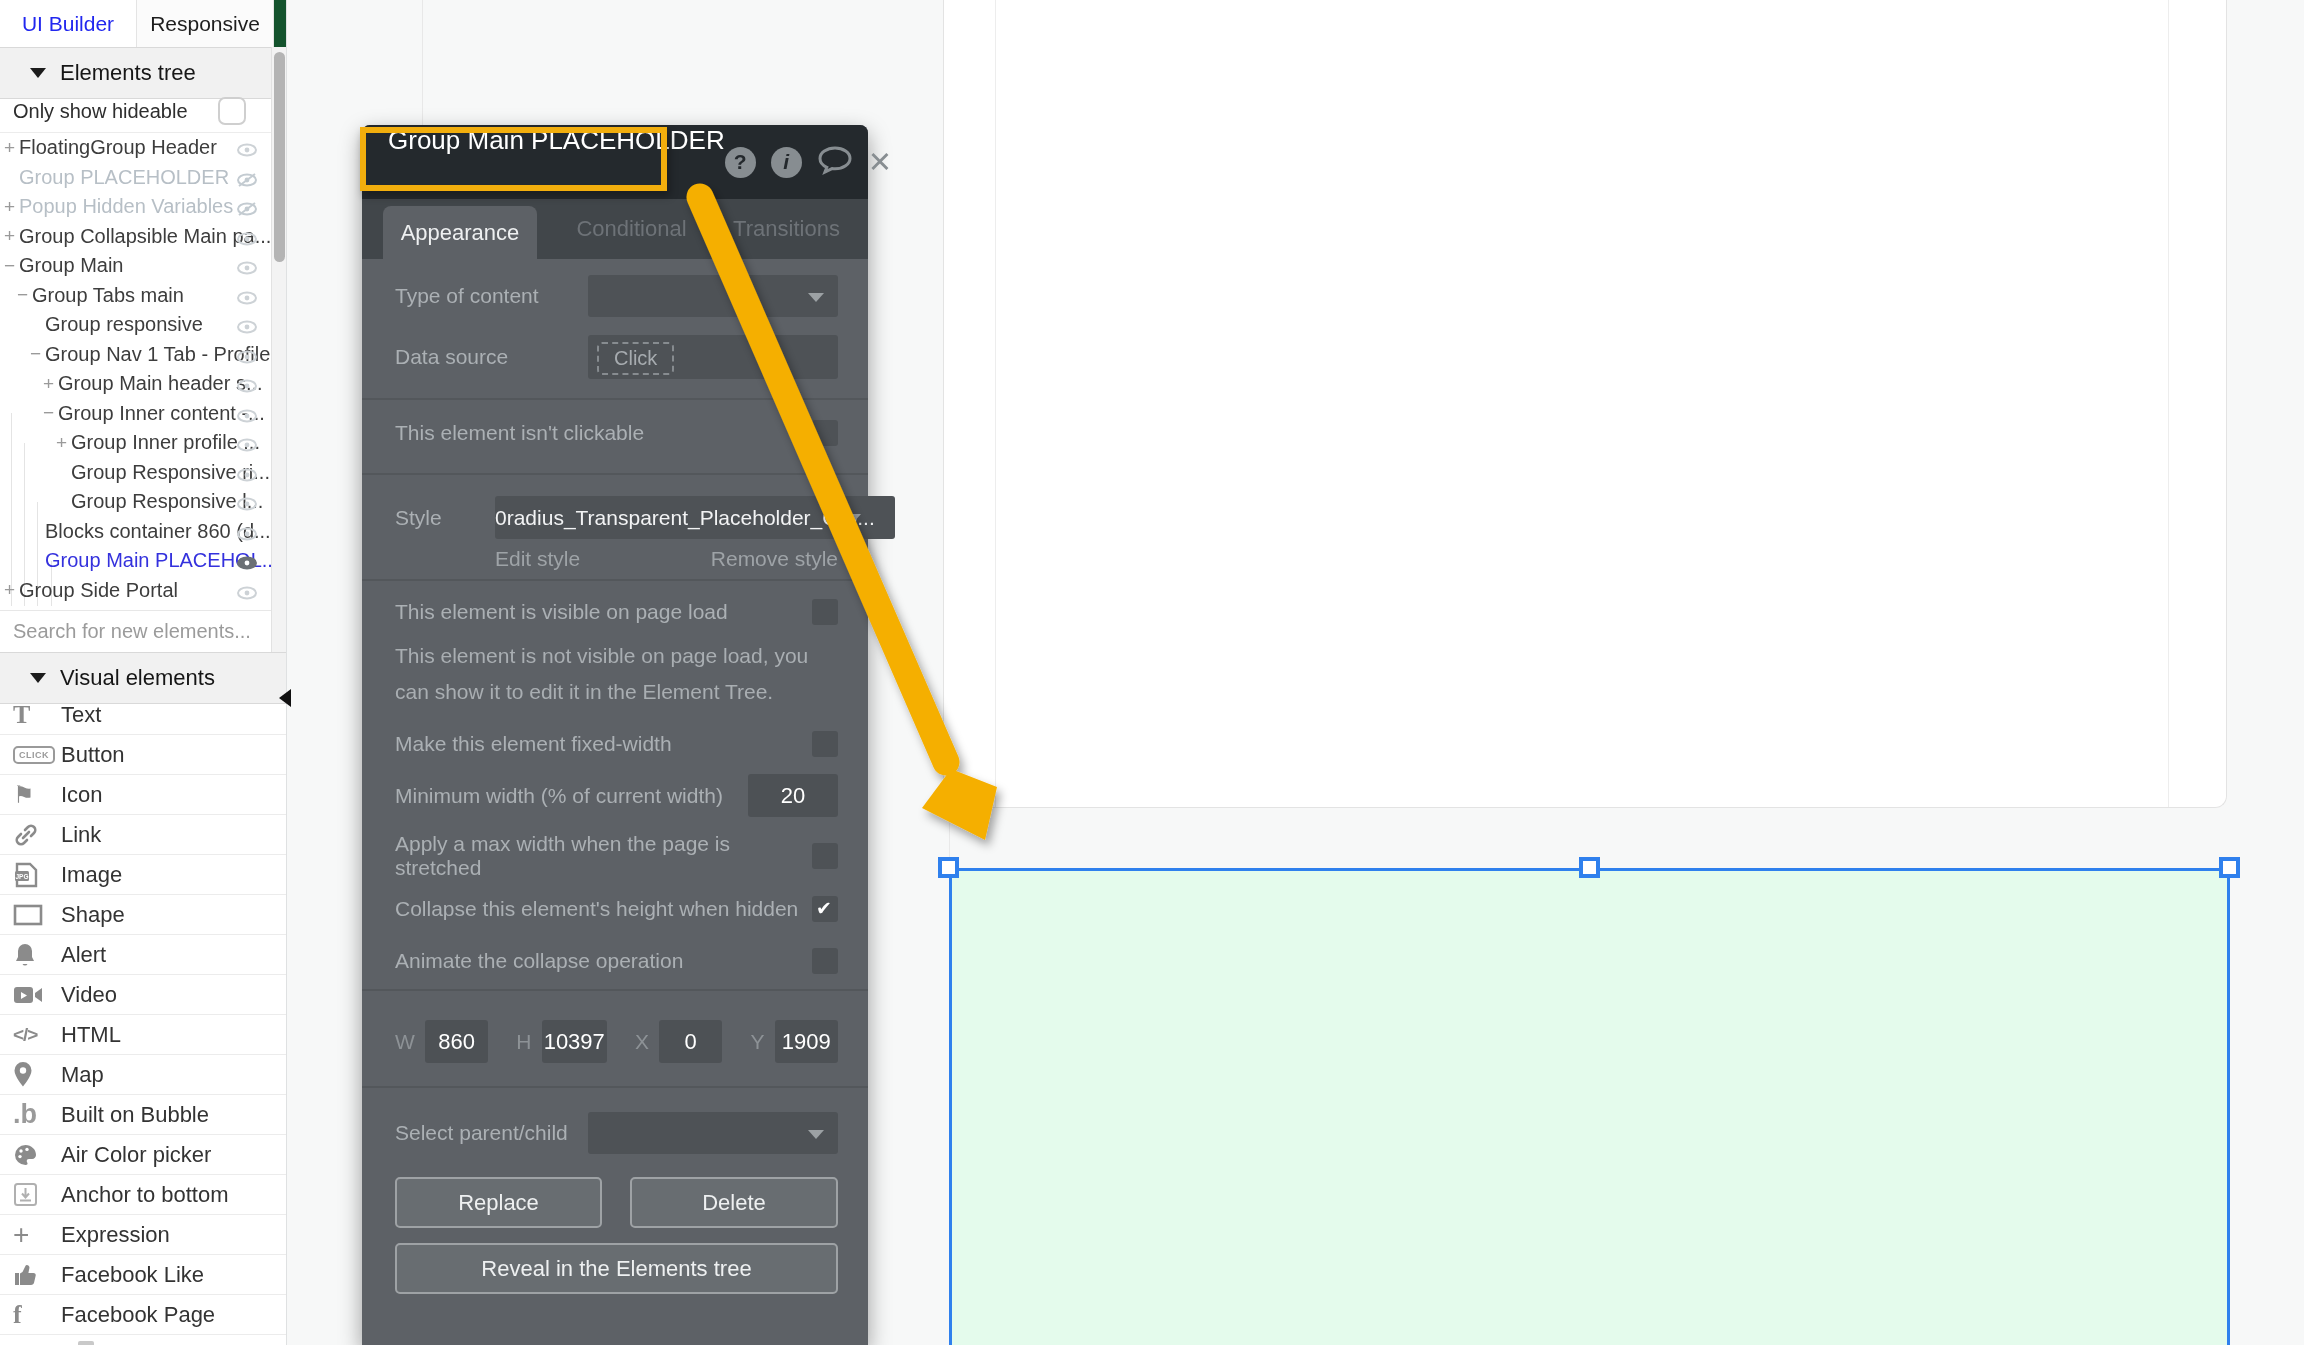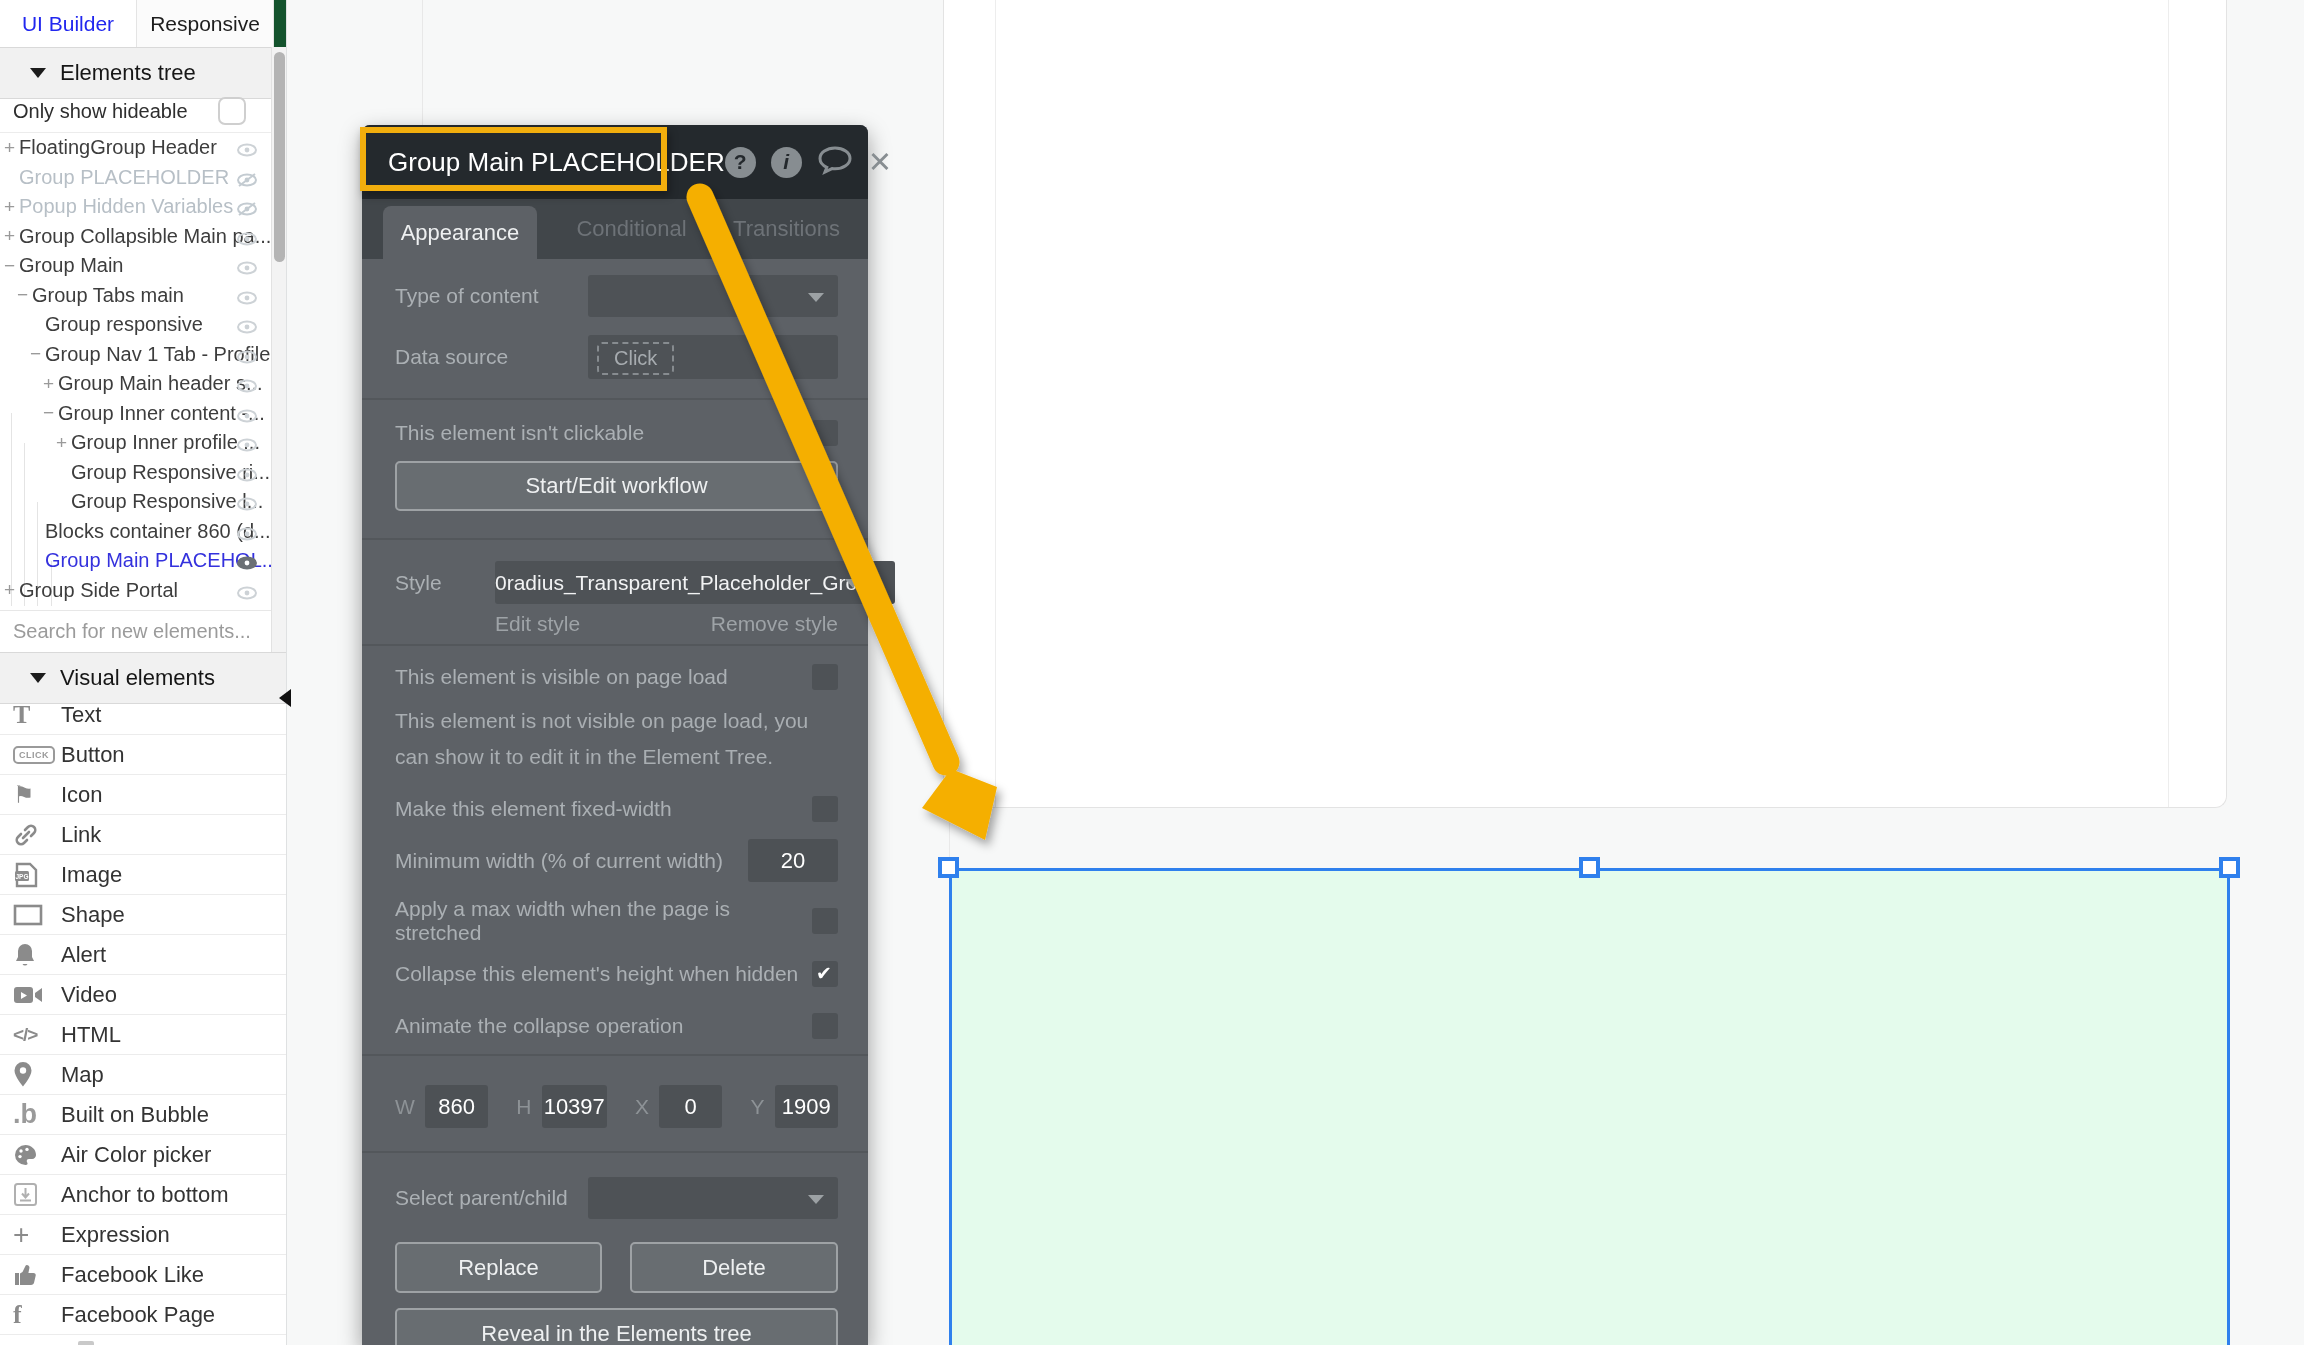--- a/index.html
+++ b/index.html
@@ -48,21 +48,21 @@
       border-left:1px solid #e3e3e3;border-right:1px solid #e3e3e3;border-bottom:1px solid #e3e3e3;
       border-radius:0 0 12px 0;box-sizing:border-box;}
   .canvas .inner-guide{position:absolute;top:0;bottom:0;width:1px;background:#ededed;}
   .gap-guide{position:absolute;left:949px;top:808px;width:1px;height:60px;background:#e9e9e9;z-index:1;}
   .green-el{position:absolute;left:949px;top:868px;width:1281px;height:477px;background:#e4fbec;
       border:3px solid #2f80ed;border-bottom:none;box-sizing:border-box;z-index:2;}
   .handle{position:absolute;width:13px;height:13px;background:#fff;border:4px solid #2f80ed;z-index:3;}
   
   .panel{position:absolute;left:362px;top:125px;width:506px;height:1220px;background:#5d6166;
       border-radius:8px 8px 0 0;box-shadow:0 8px 22px rgba(0,0,0,.38);z-index:5;}
-  .p-titlebar{height:74px;background:#24292d;border-radius:8px 8px 0 0;display:flex;align-items:center;}
+  .p-titlebar{height:74px;background:#24292d;border-radius:8px 8px 0 0;display:flex;}
   .p-title{color:#fff;font-size:26px;margin-left:26px;flex:1;white-space:nowrap;}
   .p-icons{display:flex;align-items:center;gap:15px;margin-right:18px;}
   .circle-icon{width:31px;height:31px;border-radius:50%;background:#878d91;color:#24292d;
       font-size:21px;font-weight:bold;display:flex;align-items:center;justify-content:center;cursor:pointer;}
   .x-icon{color:#878d91;font-size:29px;font-weight:bold;cursor:pointer;line-height:1;}
   .p-tabs{position:relative;height:60px;background:#41464a;}
   .p-tab{position:absolute;bottom:0;height:60px;line-height:60px;text-align:center;font-size:22px;color:#6d7277;cursor:pointer;}
   .p-tab.active{height:53px;line-height:53px;background:#5d6166;border-radius:8px 8px 0 0;color:#eef0f1;}
   .p-body{padding:16px 30px 0 33px;}
   .p-row{display:flex;align-items:center;}
@@ -442,21 +442,20 @@
         <span class="p-label">Data source</span>
         <span class="p-control" style="height:44px">
           <span class="click-chip">Click</span>
         </span>
       </div>
       <div class="p-divider" style="margin-top:19px"></div>
       <div class="p-row" style="height:26px;margin-top:20px">
         <span class="p-label">This element isn't clickable</span>
         <span class="p-check"></span>
       </div>
-      <div class="p-btn" style="height:50px;margin-top:15px">Start/Edit workflow</div>
       <div class="p-divider" style="margin-top:27px"></div>
       <div class="p-row" style="height:43px;margin-top:21px">
         <span class="p-label" style="flex:0 0 100px">Style</span>
         <span class="style-dd">
           <span>0radius_Transparent_Placeholder_Gro...</span>
           <span class="dd-caret"></span>
         </span>
       </div>
       <div class="p-row" style="height:28px;margin-top:6px">
         <span style="flex:0 0 100px"></span>

